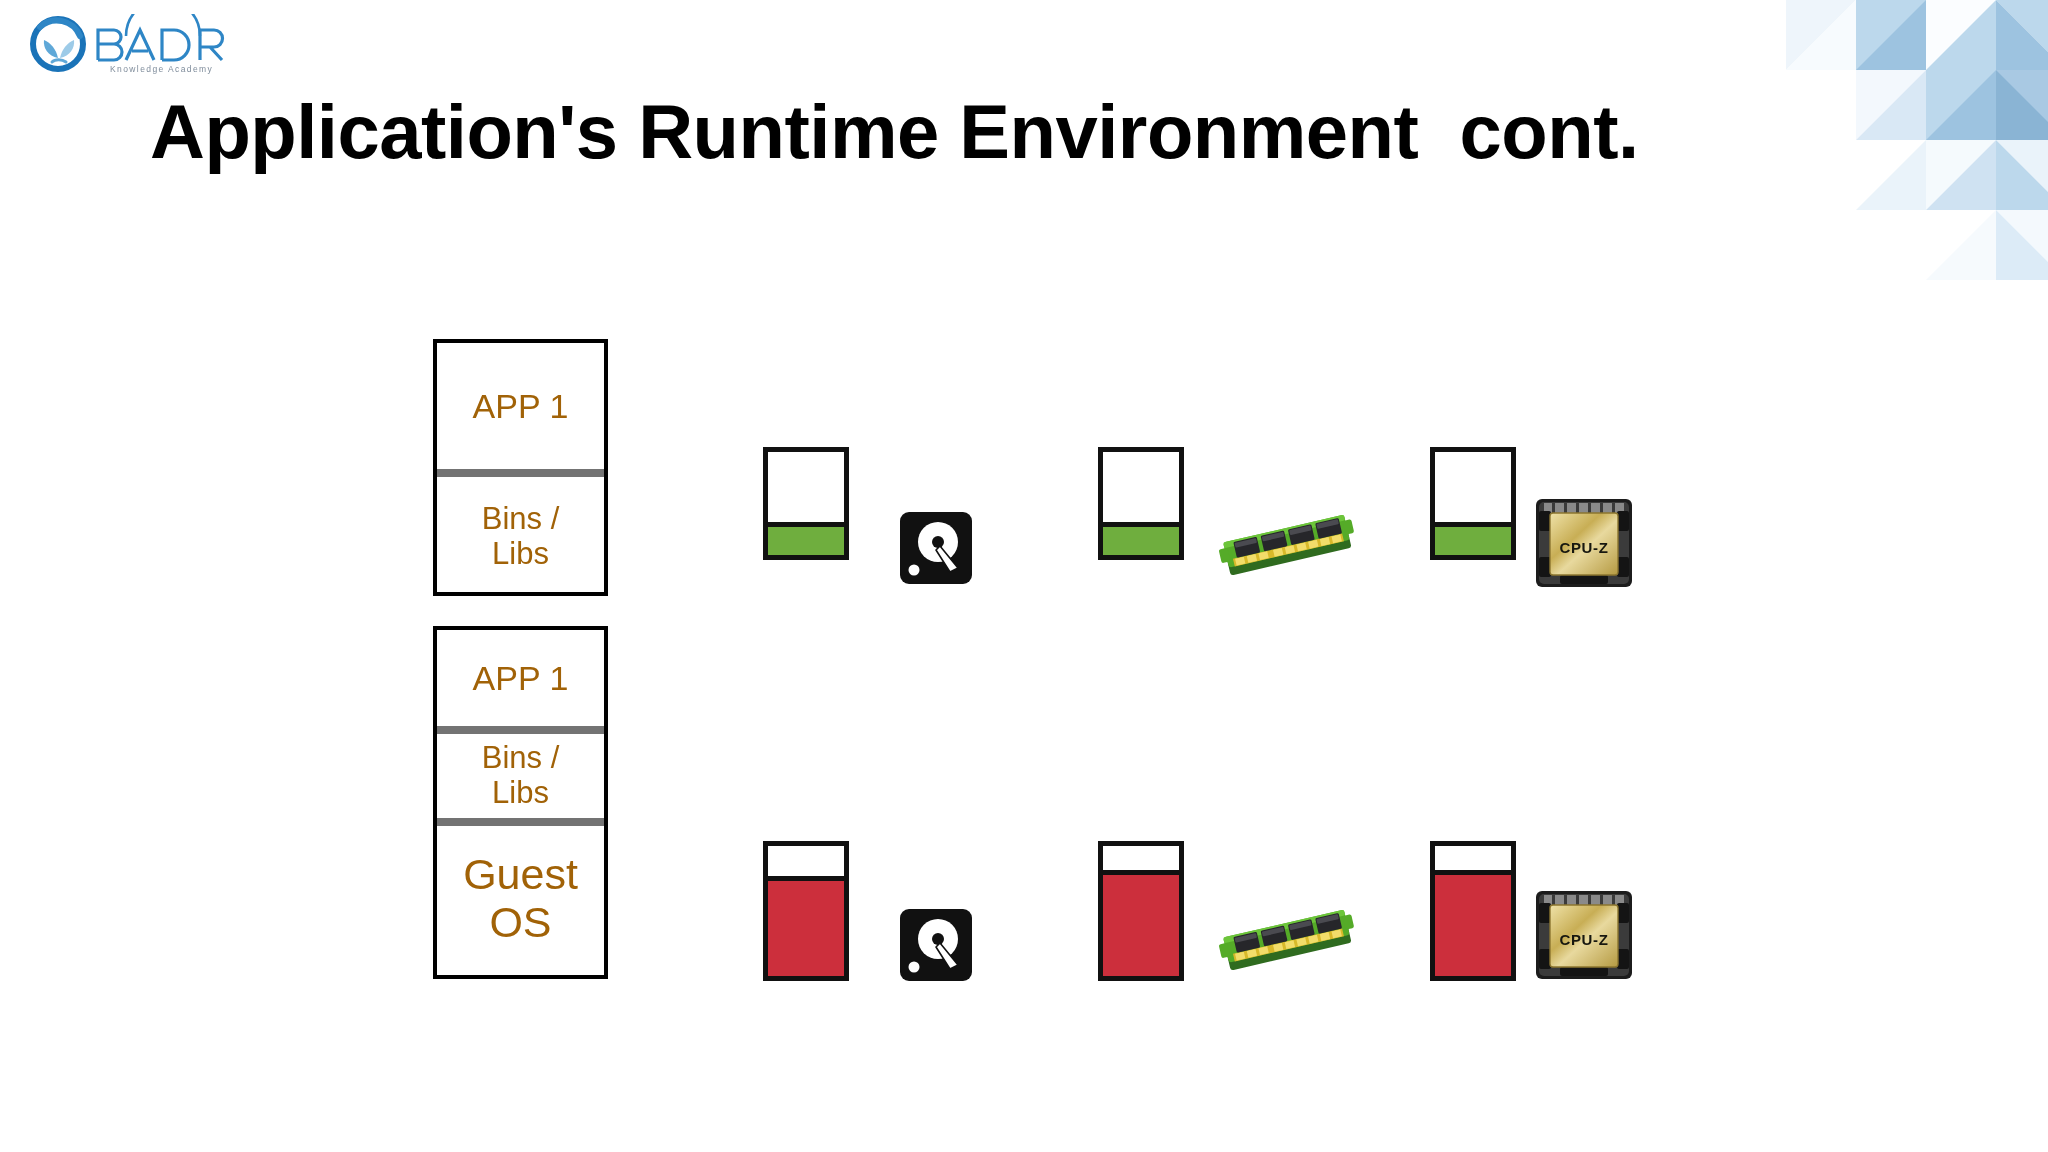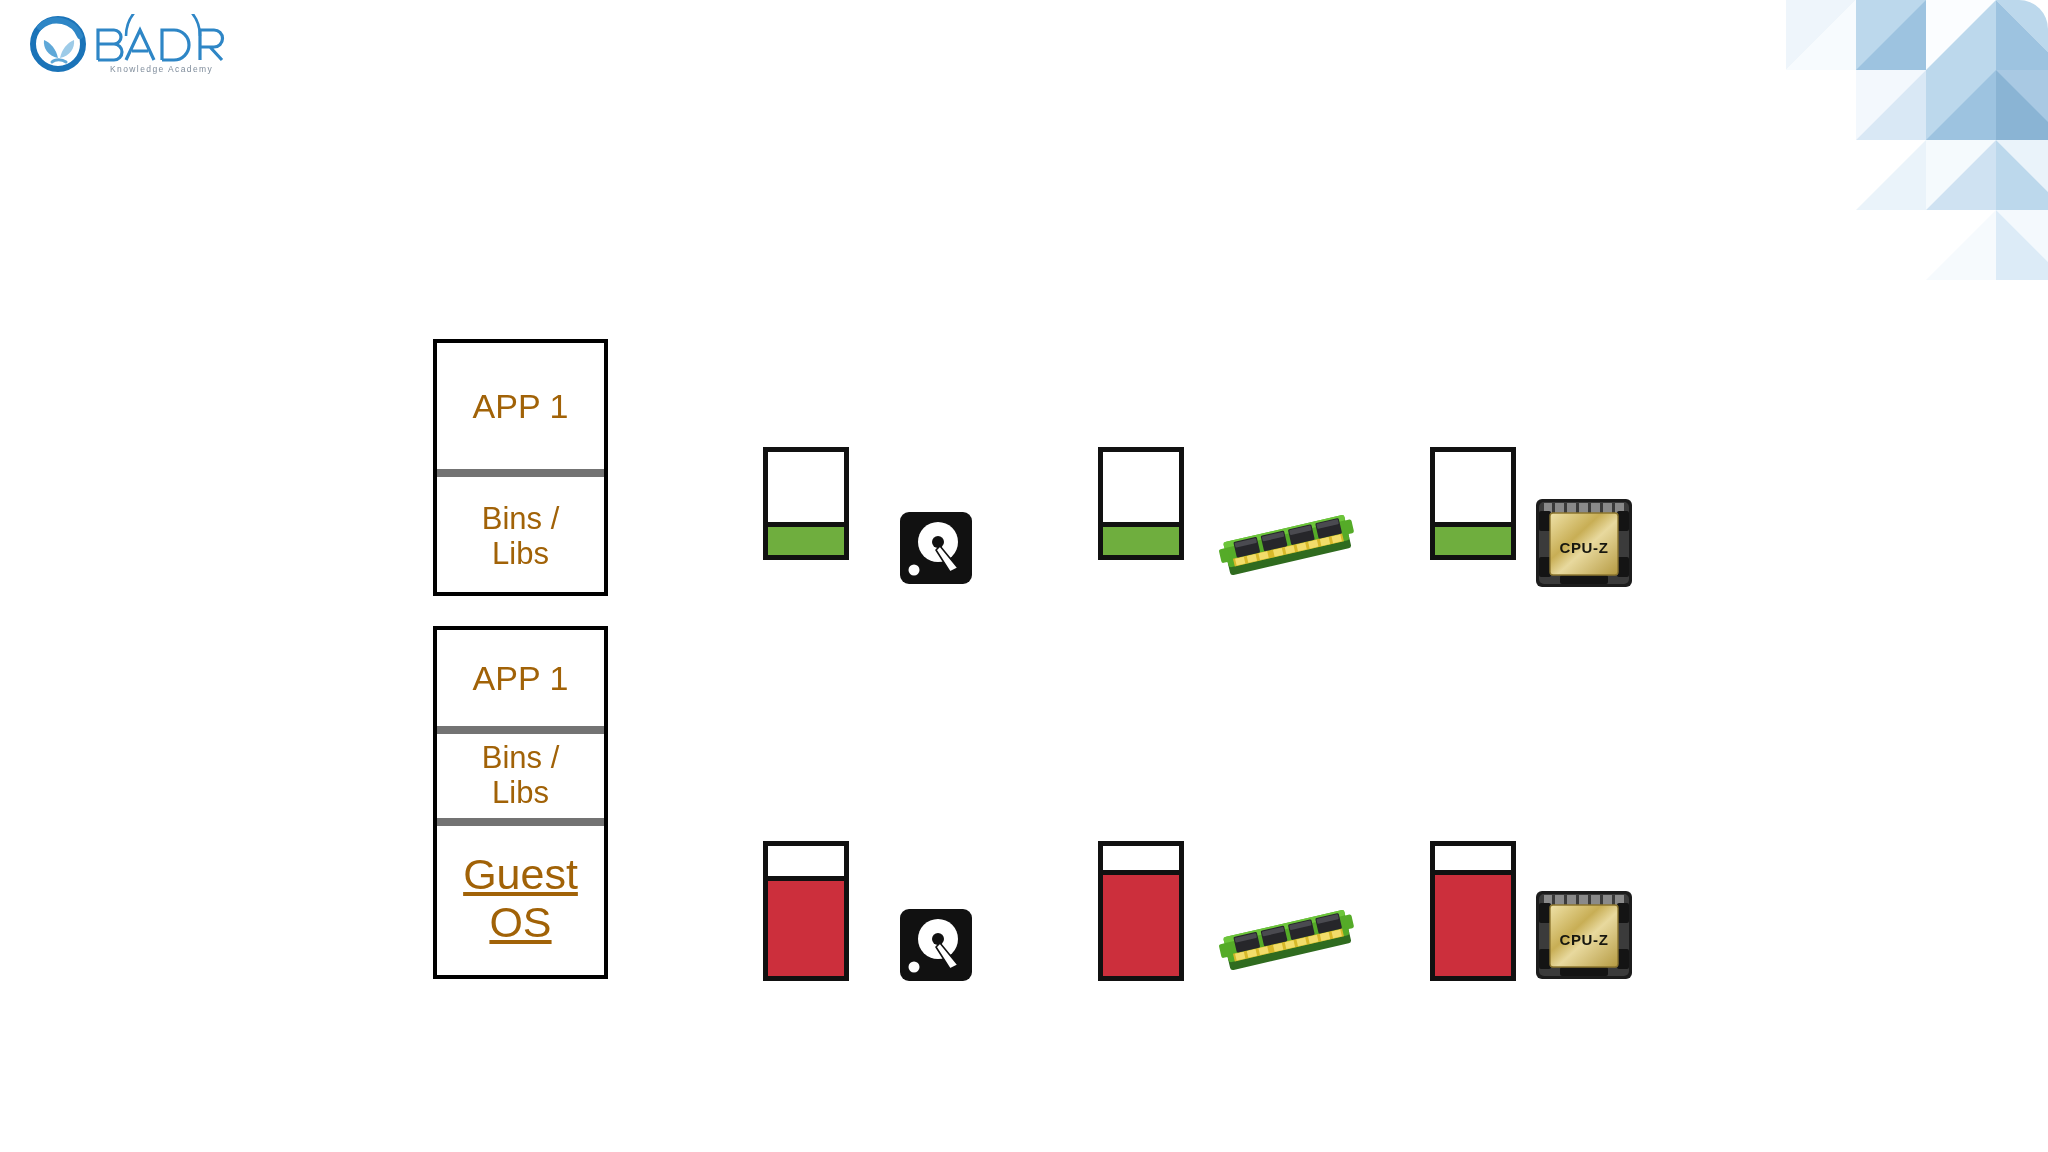--- a/index.html
+++ b/index.html
@@ -16,21 +16,20 @@
     position: relative;
   }
 
   #slide {
     position: absolute;
     left: 0; top: 0;
     width: 2048px;
     height: 1152px;
     background: #ffffff;
     overflow: hidden;
-    border-radius: 29px;
   }
 
   
   #deco {
     position: absolute;
     right: 0;
     top: 0;
     width: 430px;
     height: 300px;
     pointer-events: none;
@@ -81,21 +80,21 @@
   }
   .stack-cell + .stack-cell { border-top: 8px solid #737373; }
 
   #stack-top  { left: 433px; top: 339px; width: 175px; height: 257px; }
   #stack-top  .cell-app  { height: 126px; font-size: 34px; }
   #stack-top  .cell-bins { height: 127px; font-size: 31px; }
 
   #stack-bottom { left: 433px; top: 626px; width: 175px; height: 353px; }
   #stack-bottom .cell-app   { height: 96px;  font-size: 34px; }
   #stack-bottom .cell-bins  { height: 92px;  font-size: 31px; }
-  #stack-bottom .cell-guest { height: 152px; font-size: 43px; text-decoration: underline; }
+  #stack-bottom .cell-guest { height: 152px; font-size: 43px; }
 
   
   .gauge {
     position: absolute;
     width: 86px;
     border: 5px solid #111111;
     box-sizing: border-box;
     background: #ffffff;
     display: flex;
     flex-direction: column;
@@ -195,20 +194,21 @@
         <path d="M 76 46 L 76 16 L 92 16 A 7 7 0 0 1 92 30 L 76 30 M 92 30 A 8 8 0 0 1 92 46 L 76 46"></path>
         <path d="M 104 46 L 118 16 L 132 46 M 110 37 L 126 37"></path>
         <path d="M 140 46 L 140 16 L 152 16 A 15 15 0 0 1 152 46 L 140 46"></path>
         <path d="M 178 46 L 178 16 L 192 16 A 8 8 0 0 1 192 33 L 178 33 M 188 33 L 200 46"></path>
         <path d="M 104 22 A 36 36 0 0 1 178 22" stroke-width="2.6"></path>
       </g>
       <text x="88" y="58" font-family="Liberation Sans, sans-serif" font-size="8.5" letter-spacing="1.4" fill="#7f8c9b">Knowledge Academy</text>
     </svg>
   </div>
 
+  <div id="title">Application's Runtime Environment  cont.</div>
 
   <div class="stack" id="stack-top">
     <div class="stack-cell cell-app">APP 1</div>
     <div class="stack-cell cell-bins">Bins /
 Libs</div>
   </div>
 
   <div class="stack" id="stack-bottom">
     <div class="stack-cell cell-app">APP 1</div>
     <div class="stack-cell cell-bins">Bins /

